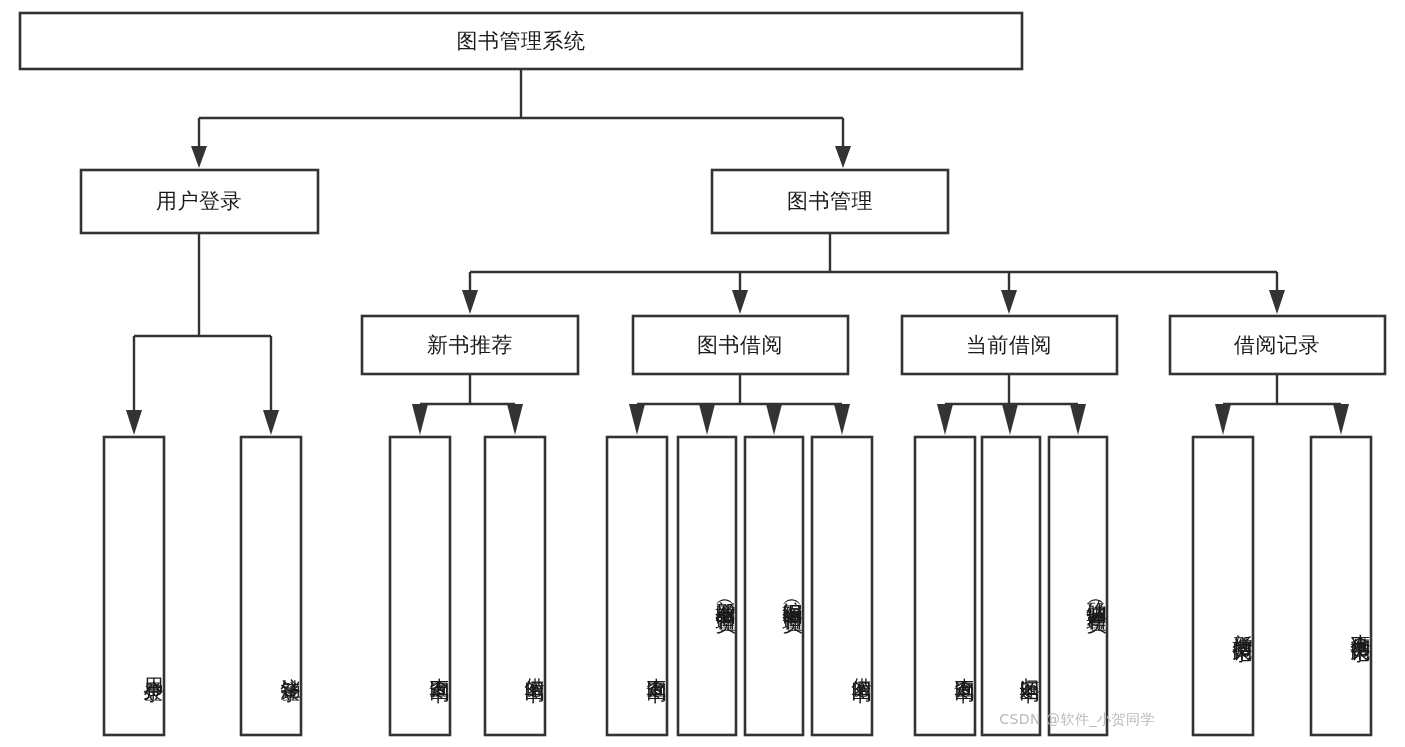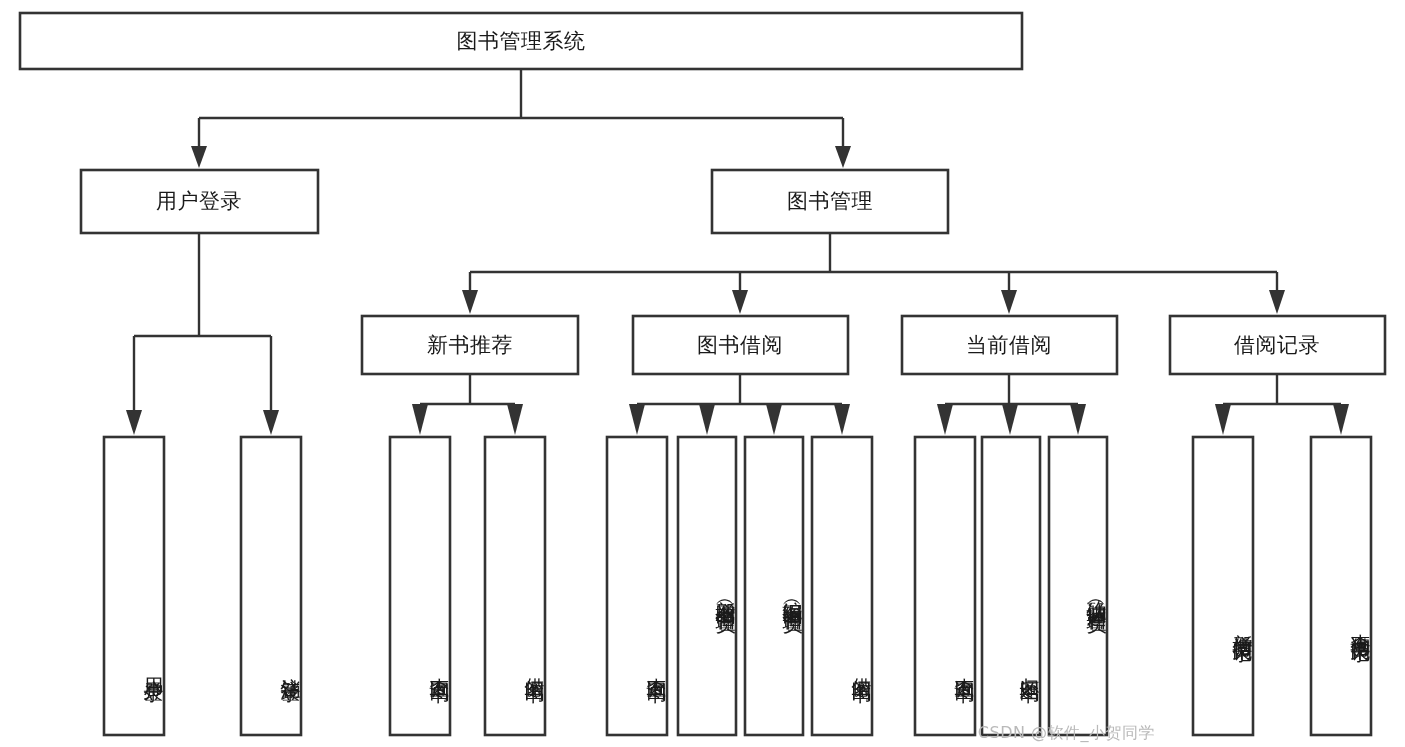--- a/index.html
+++ b/index.html
@@ -61,23 +61,23 @@
     letter-spacing: 2px;
     white-space: nowrap;
     display: flex;
     align-items: flex-start;
     justify-content: center;
     pointer-events: none;
   }
   .watermark {
     position: absolute;
     right: 8px;
-    bottom: 3px;
-    font-family: "DejaVu Sans", "Liberation Sans", sans-serif;
-    font-size: 16px;
+    bottom: 18px;
+    font-family: "DejaVu Sans", "Liberation Sans", sans-serif;
+    font-size: 14px;
     color: #b9b9b9;
     letter-spacing: 0.5px;
     user-select: none;
     white-space: nowrap;
   }
 </style>
 </head>
 <body>
 
 <div id="diagram-root">

